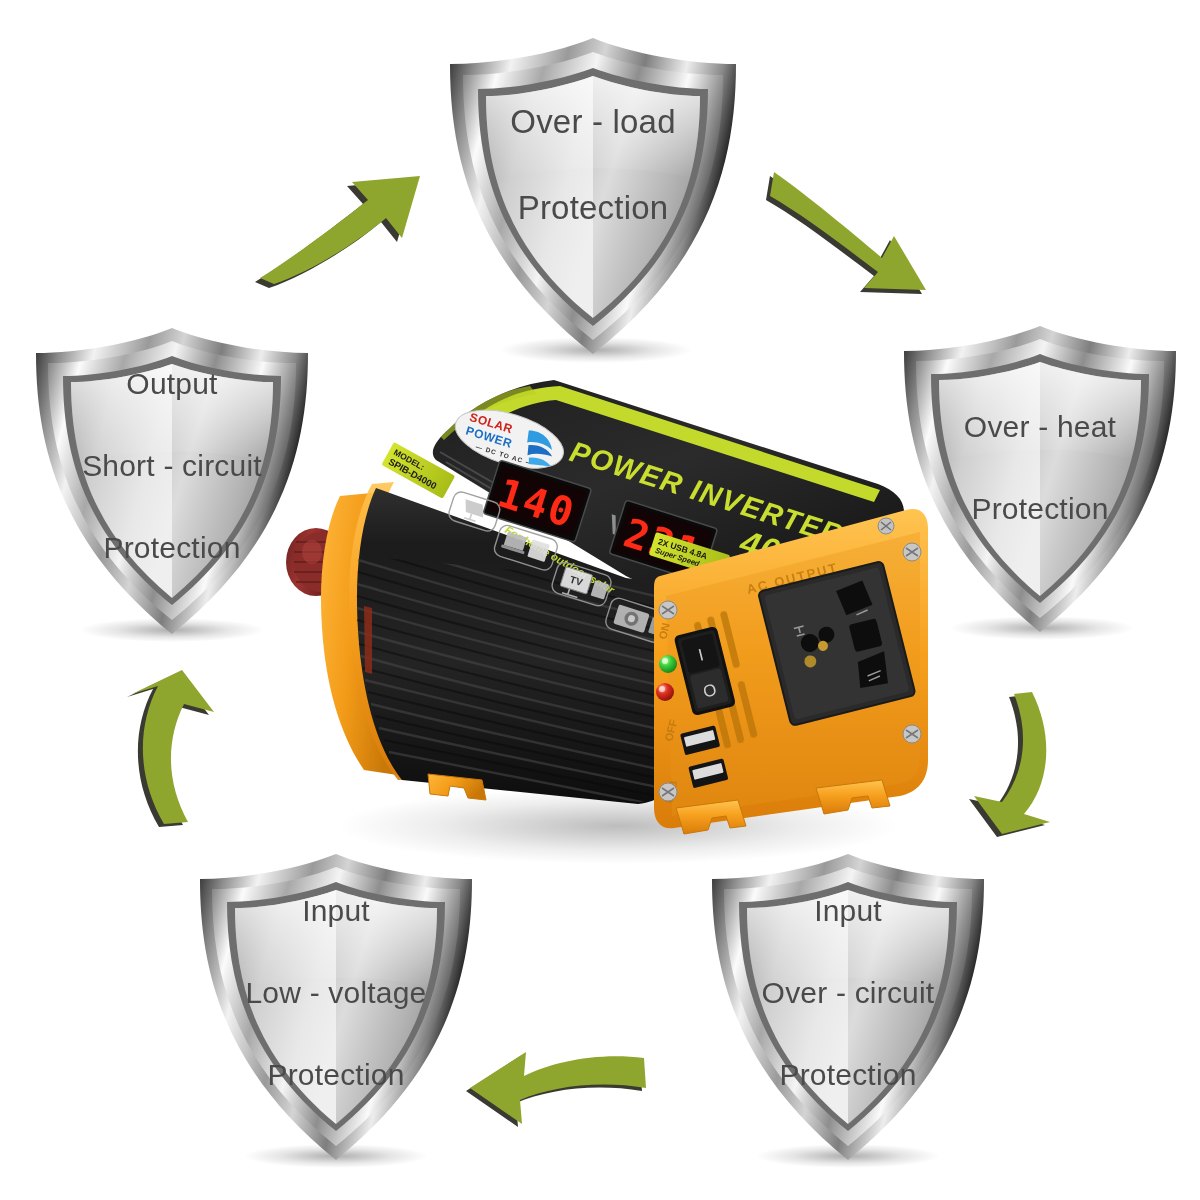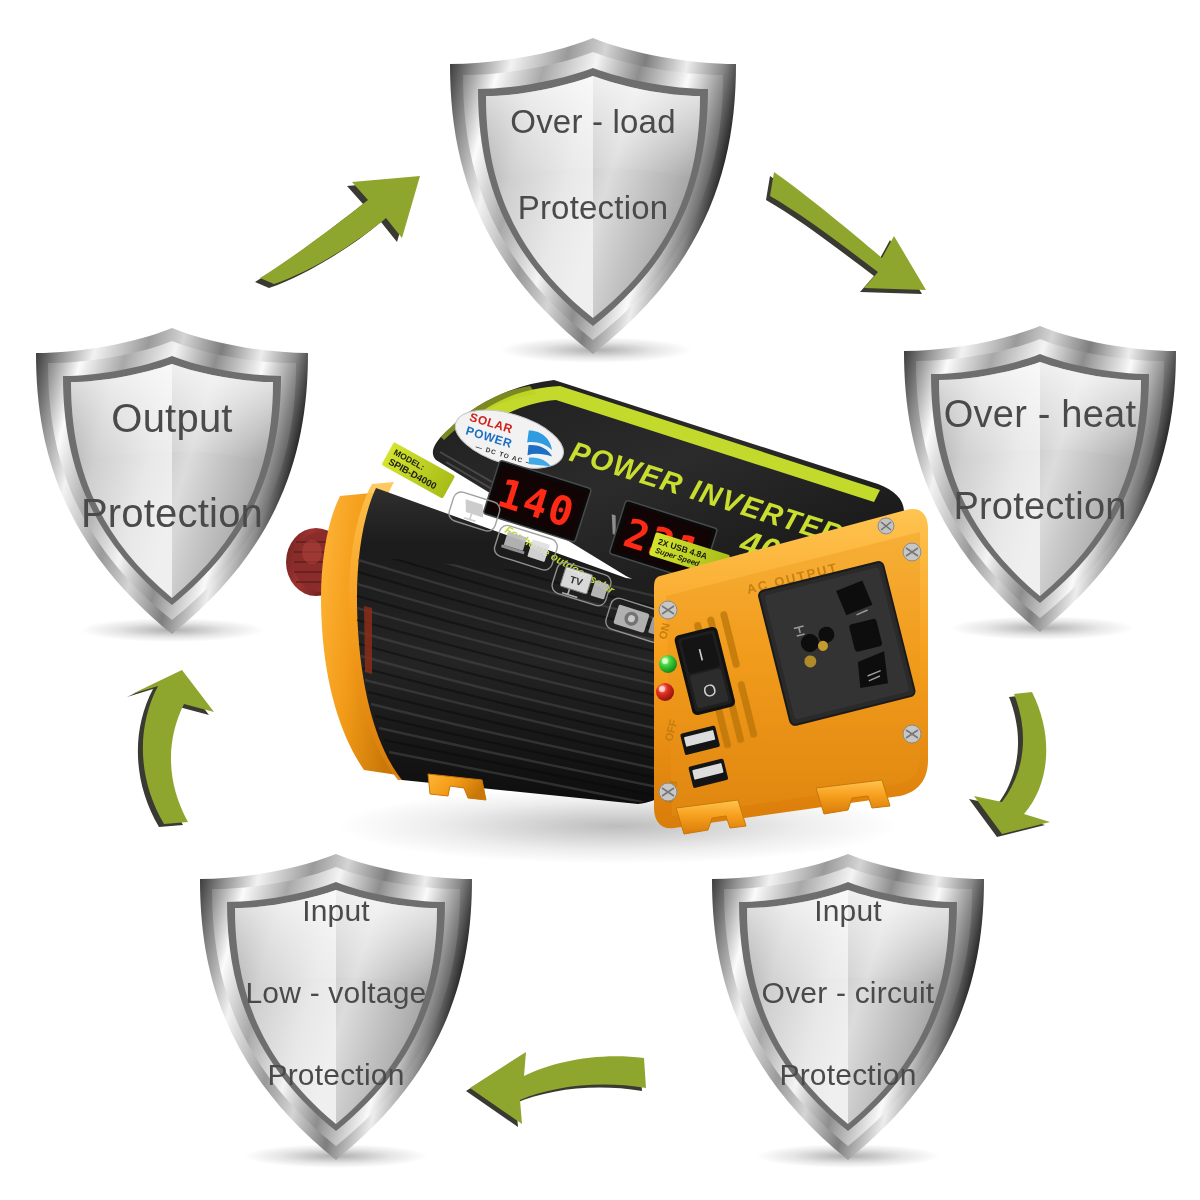--- a/index.html
+++ b/index.html
@@ -147,38 +147,39 @@
   <div class="shield" style="left:890px;top:320px;width:300px;height:320px;">
     <svg viewBox="0 0 300 320">
       <ellipse cx="152" cy="308" rx="92" ry="12" fill="url(#gShadow)"></ellipse>
       <path d="M150,6 C113,21 58,31 14,31 C14,128 41,224 150,312 C259,224 286,128 286,31 C242,31 187,21 150,6 Z" fill="url(#gOuter)"></path>
       <path d="M150,19 C116,33 65,41 26,41 C26,129 50,218 150,298 C250,218 274,129 274,41 C235,41 184,33 150,19 Z" fill="url(#gRing)"></path>
       <path d="M150,34 C120,46 75,54 41,54 C41,132 62,212 150,283 C238,212 259,132 259,54 C225,54 180,46 150,34 Z" fill="#6E6E6E"></path>
       <path d="M150,42 C122,52 80,60 49,60 C49,133 68,208 150,276 L150,42 Z" fill="url(#gFaceL)"></path>
       <path d="M150,42 C178,52 220,60 251,60 C251,133 232,208 150,276 L150,42 Z" fill="url(#gFaceR)"></path>
       <path d="M150,42 C122,52 80,60 49,60 C49,87 52,114 59,140 C114,127 190,126 242,139 C248,113 251,87 251,60 C220,60 178,52 150,42 Z" fill="url(#gTopSheen)"></path>
     </svg>
-    <div class="shield-text" style="top:88px;height:105px;font-size:38px;">
+    <div class="shield-text" style="top:95px;height:105px;font-size:30px;">
       <div class="ln">Over - heat</div>
       <div class="ln">Protection</div>
     </div>
   </div>
 
   <div class="shield" style="left:22px;top:322px;width:300px;height:320px;">
     <svg viewBox="0 0 300 320">
       <ellipse cx="150" cy="308" rx="92" ry="12" fill="url(#gShadow)"></ellipse>
       <path d="M150,6 C113,21 58,31 14,31 C14,128 41,224 150,312 C259,224 286,128 286,31 C242,31 187,21 150,6 Z" fill="url(#gOuter)"></path>
       <path d="M150,19 C116,33 65,41 26,41 C26,129 50,218 150,298 C250,218 274,129 274,41 C235,41 184,33 150,19 Z" fill="url(#gRing)"></path>
       <path d="M150,34 C120,46 75,54 41,54 C41,132 62,212 150,283 C238,212 259,132 259,54 C225,54 180,46 150,34 Z" fill="#6E6E6E"></path>
       <path d="M150,42 C122,52 80,60 49,60 C49,133 68,208 150,276 L150,42 Z" fill="url(#gFaceL)"></path>
       <path d="M150,42 C178,52 220,60 251,60 C251,133 232,208 150,276 L150,42 Z" fill="url(#gFaceR)"></path>
       <path d="M150,42 C122,52 80,60 49,60 C49,87 52,114 59,140 C114,127 190,126 242,139 C248,113 251,87 251,60 C220,60 178,52 150,42 Z" fill="url(#gTopSheen)"></path>
     </svg>
-    <div class="shield-text" style="top:68px;height:150px;font-size:40px;">
+    <div class="shield-text" style="top:68px;height:150px;font-size:30px;">
       <div class="ln">Output</div>
+      <div class="ln">Short - circuit</div>
       <div class="ln">Protection</div>
     </div>
   </div>
 
   <div class="shield" style="left:186px;top:848px;width:300px;height:320px;">
     <svg viewBox="0 0 300 320">
       <ellipse cx="150" cy="308" rx="92" ry="12" fill="url(#gShadow)"></ellipse>
       <path d="M150,6 C113,21 58,31 14,31 C14,128 41,224 150,312 C259,224 286,128 286,31 C242,31 187,21 150,6 Z" fill="url(#gOuter)"></path>
       <path d="M150,19 C116,33 65,41 26,41 C26,129 50,218 150,298 C250,218 274,129 274,41 C235,41 184,33 150,19 Z" fill="url(#gRing)"></path>
       <path d="M150,34 C120,46 75,54 41,54 C41,132 62,212 150,283 C238,212 259,132 259,54 C225,54 180,46 150,34 Z" fill="#6E6E6E"></path>

